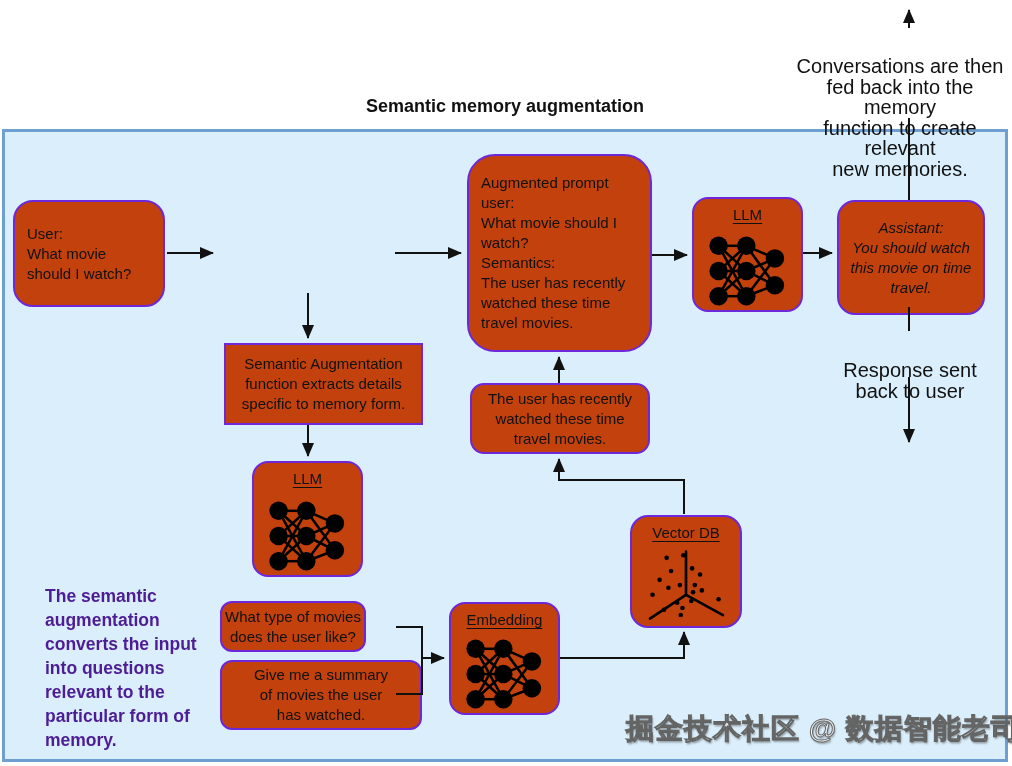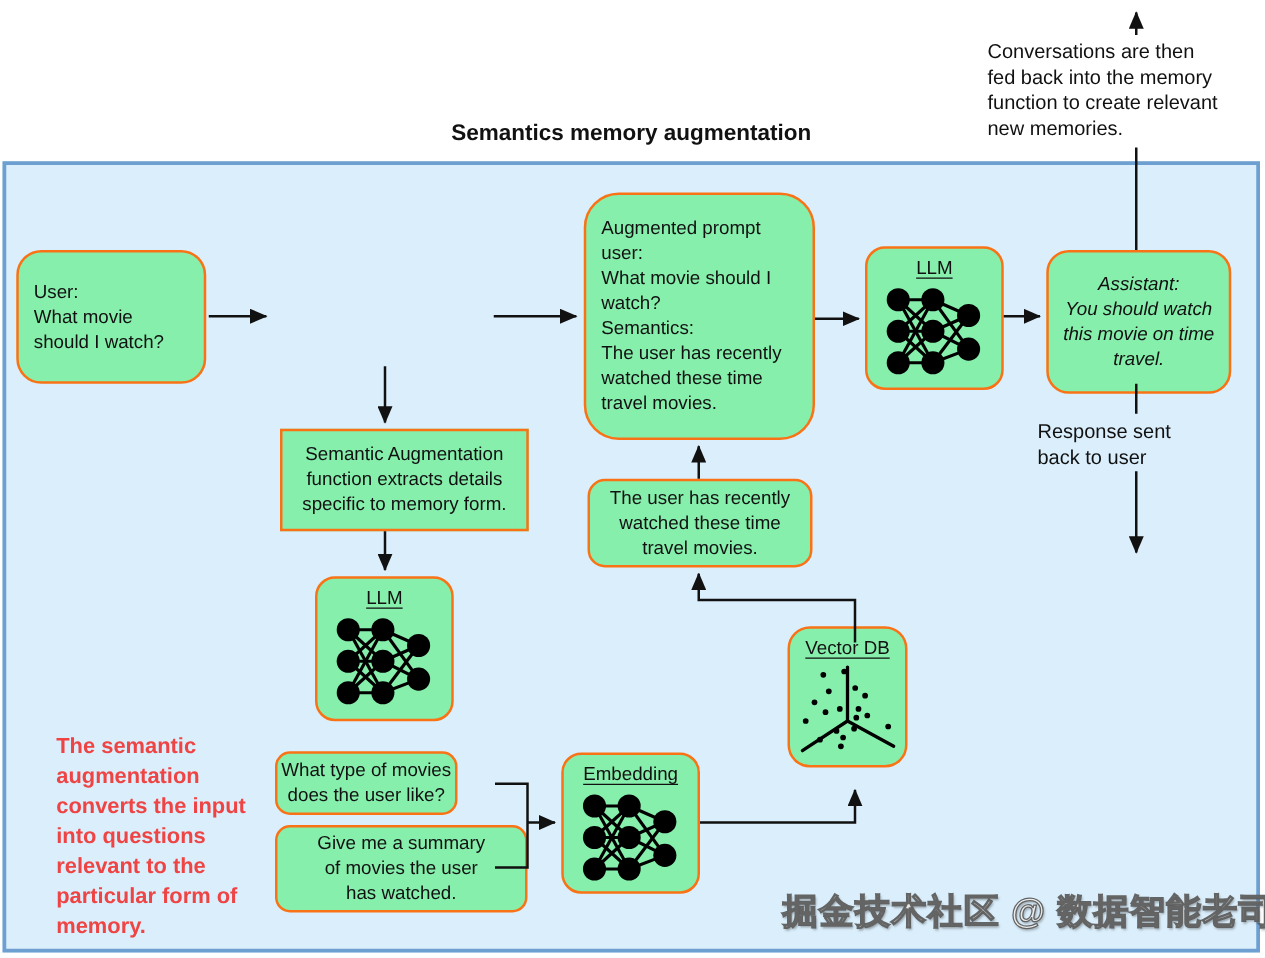--- a/index.html
+++ b/index.html
@@ -5,49 +5,49 @@
   html,body{margin:0;padding:0;background:#fff;}
   #stage{
     position:relative;width:1012px;height:766px;background:#ffffff;
     font-family:"Liberation Sans","DejaVu Sans",sans-serif;color:#111;overflow:hidden;
   }
   #panel{
     position:absolute;left:2px;top:129px;width:1006px;height:633px;
     box-sizing:border-box;border:3px solid #6d9fd0;background:#daeefb;
   }
   .node{
-    position:absolute;box-sizing:border-box;background:#86efac;border:2px solid #f97316;
+    position:absolute;box-sizing:border-box;background:#c2410c;border:2px solid #6d28d9;
     display:flex;align-items:center;justify-content:center;text-align:center;
     font-size:15px;line-height:20px;white-space:pre-line;z-index:3;
   }
   .left-text{justify-content:flex-start;text-align:left;padding-left:12px;padding-right:8px;}
-  .icon-node{flex-direction:column;justify-content:flex-start;padding-top:7px;}
+  .icon-node{flex-direction:column;justify-content:space-between;padding-top:7px;}
   .icon-label{text-decoration:underline;text-underline-offset:3px;font-size:15px;line-height:17px;}
   .nn-svg{width:84px;height:78px;margin-top:3px;}
   .vdb-svg{width:88px;height:80px;margin-top:1px;}
   .note{position:absolute;white-space:pre-line;z-index:3;}
   #title{font-weight:bold;font-size:18px;text-align:center;}
-  .bold-note{font-weight:bold;font-size:17.5px;line-height:24px;color:#ef4444;}
-  .plain-note{font-size:16px;line-height:20.5px;text-align:left;}
+  .bold-note{font-weight:bold;font-size:17.5px;line-height:24px;color:#4c1d95;}
+  .plain-note{font-size:20px;line-height:20.5px;text-align:center;margin-top:24px;}
   #arrows{position:absolute;left:0;top:0;z-index:4;pointer-events:none;}
   #watermark{
     position:absolute;left:626px;top:710px;z-index:5;font-weight:bold;font-size:28px;
     letter-spacing:1px;color:rgba(238,238,238,0.9);
     -webkit-text-stroke:1px rgba(85,85,85,0.9);
     text-shadow:1px 2px 2px rgba(60,60,60,0.45);white-space:nowrap;
   }
 </style>
 </head>
 <body>
 
 <div id="stage">
 
   <div id="panel"></div>
 
-  <div id="title" class="note" style="left:255px;top:96px;width:500px;">Semantics memory augmentation</div>
+  <div id="title" class="note" style="left:255px;top:96px;width:500px;">Semantic memory augmentation</div>
 
   <div class="note plain-note" style="left:790px;top:32px;width:220px;">Conversations are then
 fed back into the memory
 function to create relevant
 new memories.</div>
 
   <div class="note plain-note" style="left:830px;top:336px;width:160px;">Response sent
 back to user</div>
 
   <div class="note bold-note" style="left:45px;top:584px;width:180px;">The semantic
@@ -145,21 +145,21 @@
         <circle cx="82" cy="30" r="11"></circle>
           <circle cx="82" cy="62" r="11"></circle>
       </g>
     </svg>
   </div>
 
   <div class="node" style="left:470px;top:383px;width:180px;height:71px;border-radius:14px;">The user has recently
 watched these time
 travel movies.</div>
 
-  <div class="node icon-node" style="left:630px;top:501px;width:96px;height:113px;border-radius:18px;">
+  <div class="node icon-node" style="left:630px;top:515px;width:112px;height:113px;border-radius:18px;">
     <span class="icon-label">Vector DB</span>
     <svg class="vdb-svg" viewBox="0 0 100 90">
       <g stroke="#000" stroke-width="3" stroke-linecap="round">
         <line x1="50" y1="55" x2="50" y2="6"></line>
         <line x1="50" y1="55" x2="9" y2="82"></line>
         <line x1="50" y1="55" x2="92" y2="78"></line>
       </g>
       <g fill="#000">
         <circle cx="28" cy="13" r="2.6"></circle>
           <circle cx="47" cy="10" r="2.6"></circle>

